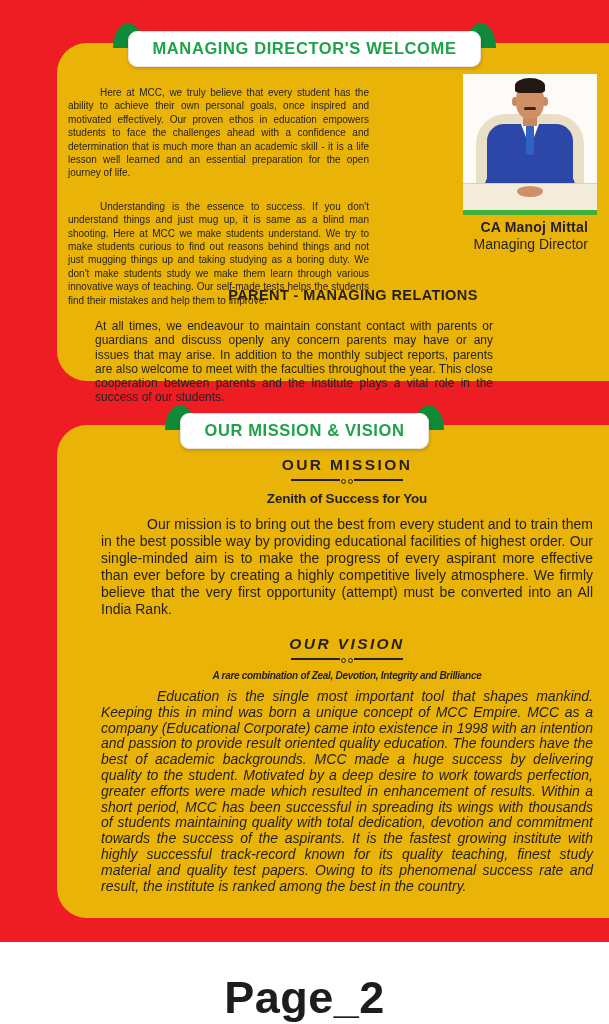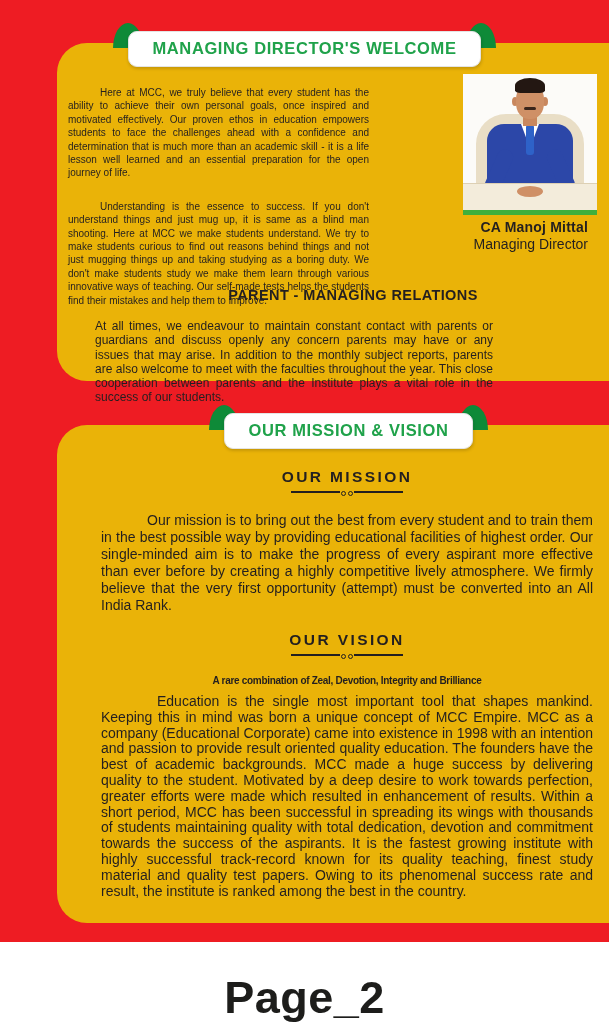--- a/index.html
+++ b/index.html
@@ -11,21 +11,21 @@
   .red-bg{position:absolute;left:0;top:0;width:609px;height:942px;background:var(--red);}
 
   
   .card{position:absolute;left:57px;width:592px;background:#eab308;border-radius:30px;}
   .card1{top:43px;height:338px;}
   .card2{top:425px;min-height:478px;padding:27px 56px 24px 44px;}
 
   
   .ribbon{position:absolute;left:50%;transform:translateX(-50%);z-index:6;}
   .ribbon1{top:31px;}
-  .ribbon2{top:413px;margin-left:44px;}
+  .ribbon2{top:413px;}
   .banner{position:relative;z-index:2;background:#fff;border:1px solid #e4e4e4;
     border-radius:9px;padding:7px 24px 8px;font-weight:bold;font-size:16.5px;
     letter-spacing:.6px;color:var(--green);white-space:nowrap;
     box-shadow:0 2px 3px rgba(0,0,0,.15);}
   .dome{position:absolute;width:30px;height:25px;background:var(--dome);
     border-radius:50% 50% 0 0 / 100% 100% 0 0;top:-8px;z-index:1;}
   .dome-l{left:-15px;}  .dome-r{right:-15px;}
 
   
   .director-text{position:absolute;left:11px;top:43px;width:301px;font-size:10px;
@@ -55,31 +55,31 @@
   .photo-caption{text-align:right;padding-right:9px;}
   .caption-name{font-size:14px;font-weight:bold;margin-top:4px;letter-spacing:.2px;}
   .caption-title{font-size:14px;margin-top:1px;}
 
   .parent-heading{position:absolute;top:244px;left:0;width:100%;text-align:center;
     font-size:14.5px;font-weight:bold;letter-spacing:.4px;}
   .parent-text{position:absolute;top:276px;left:38px;width:398px;font-size:12px;
     line-height:14.3px;text-align:justify;}
 
   
-  .mv-heading{width:fit-content;margin:16px auto;text-align:center;}
+  .mv-heading{width:fit-content;margin:4px auto;text-align:center;}
   .mv-heading .hd{font-size:15.5px;font-weight:bold;letter-spacing:2.4px;}
   .rule{display:flex;align-items:center;justify-content:center;margin-top:1px;}
   .rule .line{height:2px;background:var(--ink);width:49px;}
   .rule .curl{width:5px;height:5px;border:1.2px solid var(--ink);border-radius:50%;margin:4px 1px 0;}
   .tagline{text-align:center;font-size:13.5px;font-weight:bold;letter-spacing:-.2px;margin-top:7px;}
   .tagline-vision{font-size:10px;letter-spacing:-.3px;}
   .mv-text{font-size:14px;text-align:justify;margin-top:10px;}
   .mission-text{line-height:17px;text-indent:46px;}
   .vision-text{line-height:15.8px;text-indent:56px;margin-top:8px;}
-  .vision-block{margin-top:17px;}
+  .vision-block{margin-top:17px;font-style:italic;}
 
   
   .footer{position:absolute;left:0;top:942px;width:609px;height:82px;background:#fff;
     display:flex;align-items:flex-end;justify-content:center;}
   .page-label{font-size:45px;font-weight:bold;color:#1d1d1b;line-height:1;padding-bottom:4px;letter-spacing:.5px;}
 </style>
 </head>
 <body>
 
 <div class="page">
@@ -128,20 +128,21 @@
     <section class="card card2">
       <div class="mv-heading">
         <div class="hd">OUR MISSION</div>
         <div class="rule">
           <span class="line"></span>
           <span class="curl"></span>
           <span class="curl"></span>
           <span class="line"></span>
         </div>
       </div>
+      <div class="tagline">Zenith of Success for You</div>
       <p class="mv-text mission-text">Our mission is to bring out the best from every student and to train them in the best possible way by providing educational facilities of highest order. Our single-minded aim is to make the progress of every aspirant more effective than ever before by creating a highly competitive lively atmosphere. We firmly believe that the very first opportunity (attempt) must be converted into an All India Rank.</p>
 
       <div class="vision-block">
         <div class="mv-heading">
           <div class="hd">OUR VISION</div>
           <div class="rule">
             <span class="line"></span>
             <span class="curl"></span>
             <span class="curl"></span>
             <span class="line"></span>

